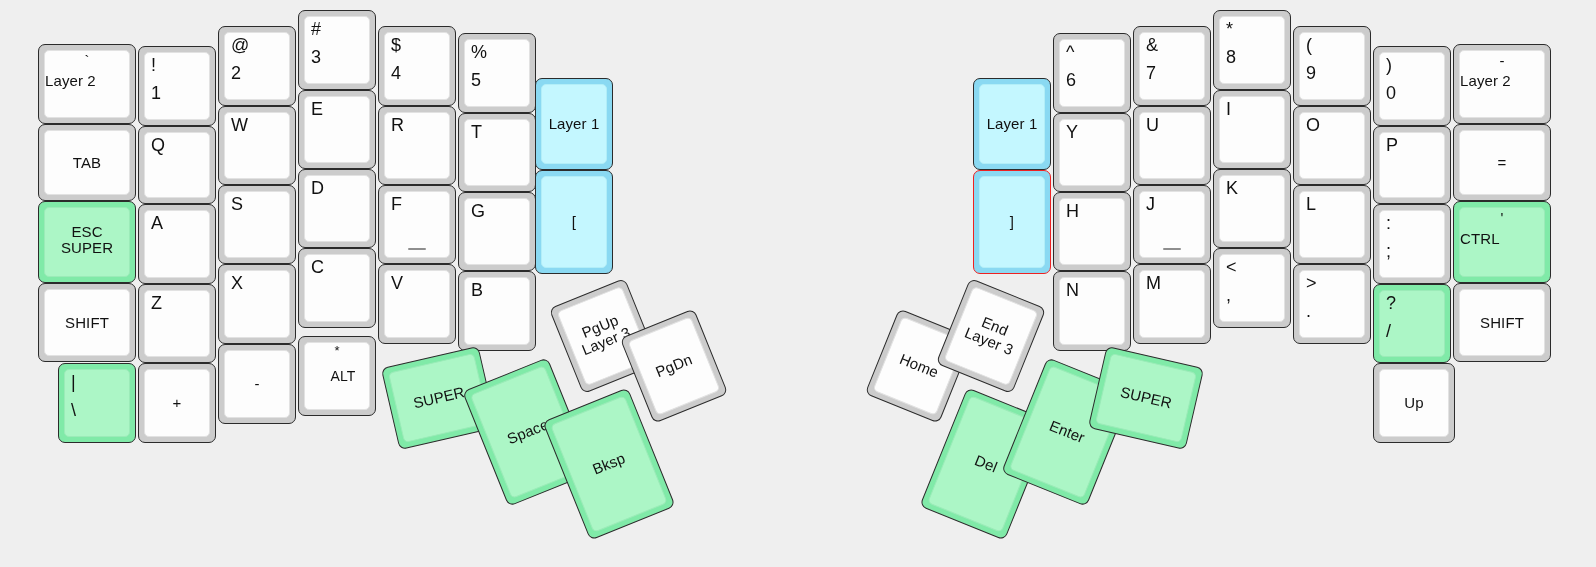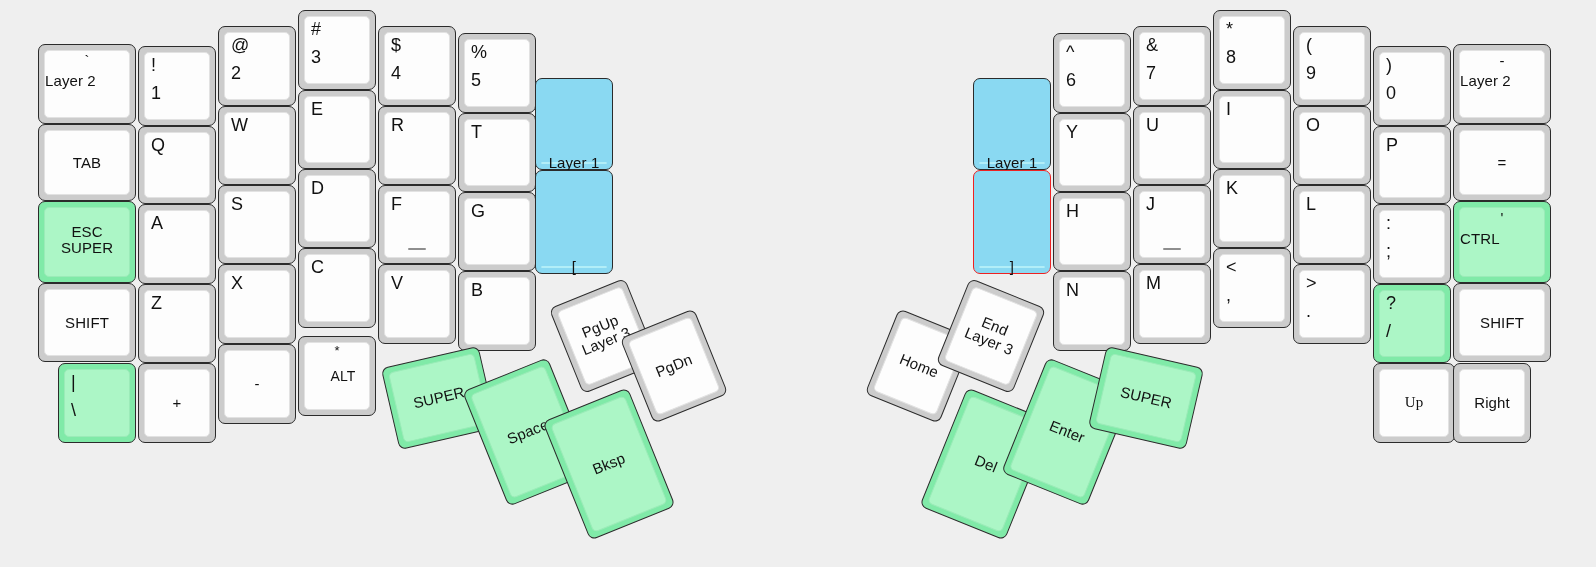--- a/index.html
+++ b/index.html
@@ -28,21 +28,21 @@
     flex:1;
     box-sizing:border-box;
     background:#fdfdfd;
     border-radius:5px;
     border:1px solid #e2e2e2;
   }
 
   
   .key.green{background:#80eaa8;}
   .key.green > .top{background:#acf6c6;border-color:#9bebb8;}
-  .key.blue{background:#8ad9f2;align-items:flex-end;}
+  .key.blue{background:#8ad9f2;}
   .key.blue > .top{background:#c4f7ff;border-color:#b2eef8;}
   .key.sel{border-color:#ee2222;}
 
   
   .lg{
     position:absolute;
     color:#111;
     line-height:1.05;
     white-space:pre;
     letter-spacing:.1px;
@@ -366,21 +366,21 @@
         <div class="lg tl">:</div>
         <div class="lg bl">;</div>
       </div>
     </div>
     <div class="key green" style="left: 1373px; top: 284px; width: 78px; height: 79px;">
       <div class="top">
         <div class="lg tl">?</div>
         <div class="lg bl">/</div>
       </div>
     </div>
-    <div class="key" style="left: 1373px; top: 363px; width: 82px; height: 80px; font-family: Liberation Serif, serif;">
+    <div class="key" style="left: 1373px; top: 363px; width: 82px; height: 80px;">
       <div class="top">
         <div class="lg ctr">Up</div>
       </div>
     </div>
     <div class="key" style="left: 1453px; top: 44px; width: 98px; height: 80px;">
       <div class="top">
         <div class="lg tc">-</div>
         <div class="lg ctr2">Layer 2</div>
       </div>
     </div>
@@ -393,25 +393,20 @@
       <div class="top">
         <div class="lg tc">'</div>
         <div class="lg ctr2">CTRL</div>
       </div>
     </div>
     <div class="key" style="left: 1453px; top: 283px; width: 98px; height: 79px;">
       <div class="top">
         <div class="lg ctr">SHIFT</div>
       </div>
     </div>
-    <div class="key" style="left: 1453px; top: 363px; width: 78px; height: 80px;">
-      <div class="top">
-        <div class="lg ctr">Right</div>
-      </div>
-    </div>
     <div class="key" style="left: 879px; top: 320px; width: 80px; height: 92px; transform: rotate(22deg);">
       <div class="top">
         <div class="lg ctr">Home</div>
       </div>
     </div>
     <div class="key" style="left: 950px; top: 290px; width: 82px; height: 92px; transform: rotate(22deg);">
       <div class="top">
         <div class="lg two">End
 Layer 3</div>
       </div>

